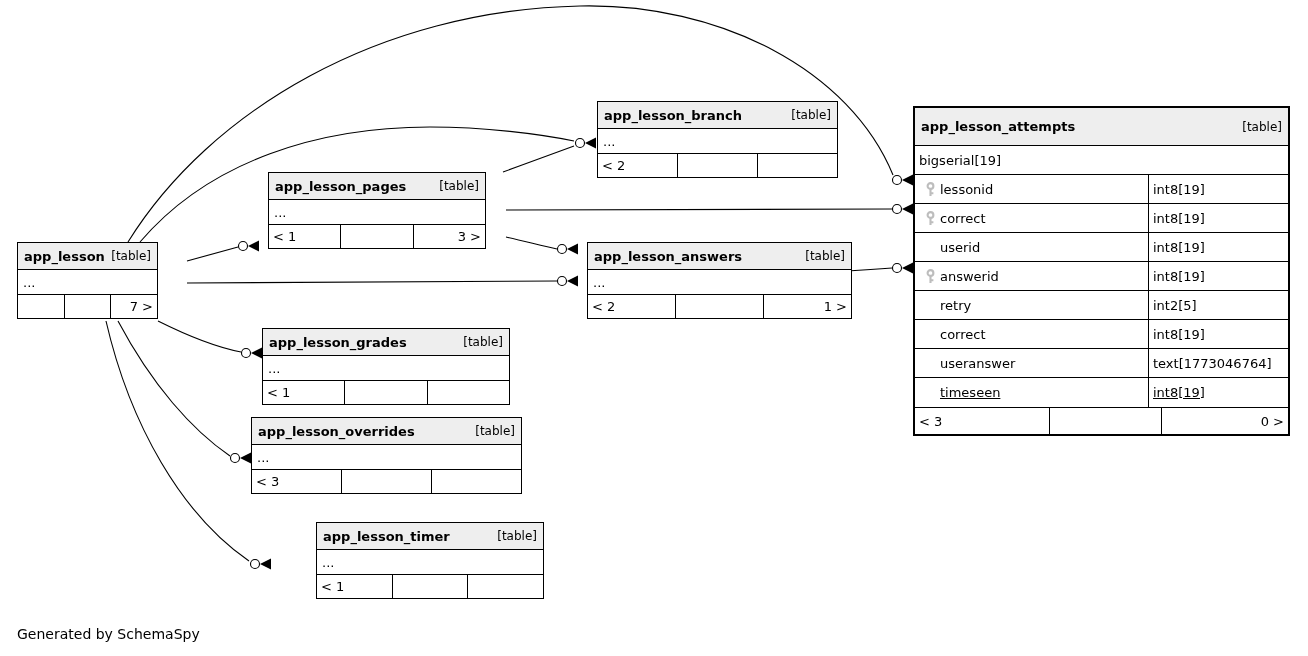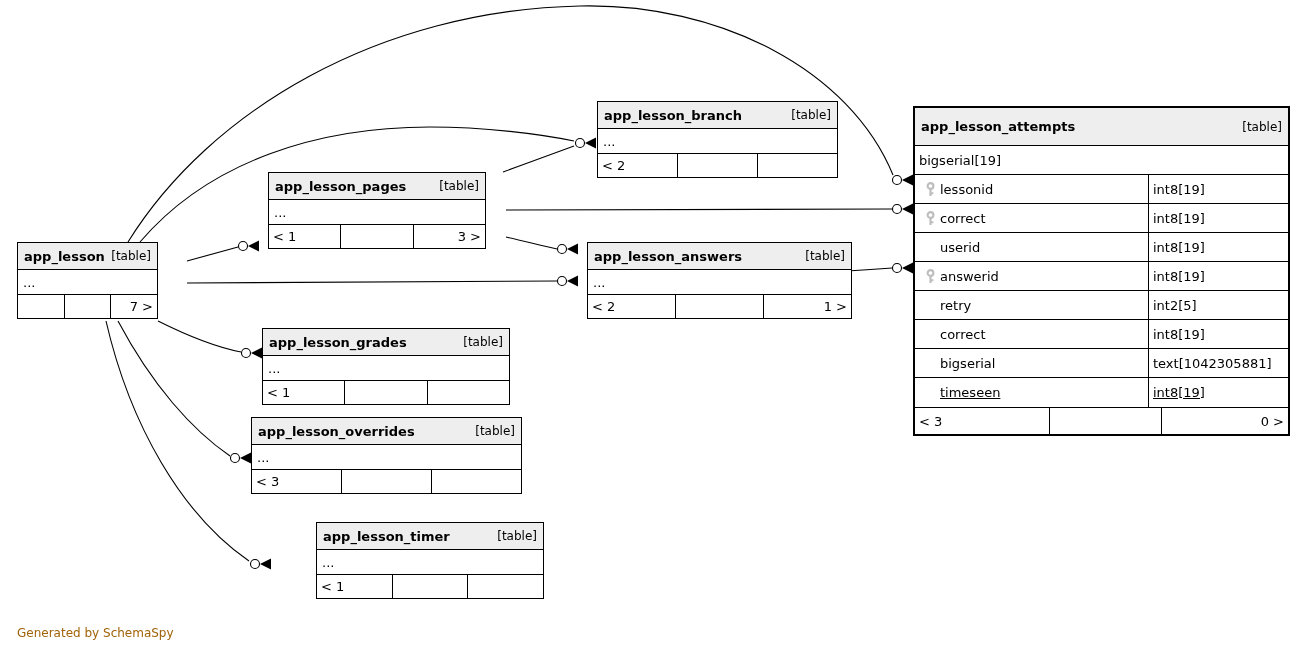--- a/index.html
+++ b/index.html
@@ -26,21 +26,21 @@
 
   .big .crow{display:flex;height:29px;border-bottom:1px solid #000;}
   .big .ncell{flex:0 0 234px;border-right:1px solid #000;display:flex;align-items:center;padding-left:5px;}
   .big .tcell{flex:1;display:flex;align-items:center;padding-left:4px;}
   .keyslot{width:20px;display:flex;align-items:center;justify-content:center;}
   .big .ftr{height:27px;}
   .big .ftr .f1{flex:0 0 134px;}
   .big .ftr .f2{flex:0 0 112px;}
   .big .ftr .f3{flex:1;}
 
-  .credit{position:absolute;left:17px;top:626px;font-size:12px;color:#a16207;}
+  .credit{position:absolute;left:17px;top:626px;font-size:14px;color:#000000;}
 </style>
 </head>
 <body>
 
 <div class="canvas">
 
   <svg class="edges" viewBox="0 0 1308 656">
     <path class="edge" d="M 128 242 C 210 110, 380 10, 580 6 C 720 3, 850 70, 893 175"></path>
     <path class="edge" d="M 140 242 C 210 160, 320 127, 430 127 C 485 127, 540 134, 574 141"></path>
     <path class="edge" d="M 503 172 C 528 163, 555 153, 574 146"></path>
@@ -275,23 +275,23 @@
       <div class="ncell">
         <span class="keyslot"></span>
         <span>correct</span>
       </div>
       <div class="tcell">int8[19]</div>
     </div>
 
     <div class="crow">
       <div class="ncell">
         <span class="keyslot"></span>
-        <span>bigserial</span>
-      </div>
-      <div class="tcell">text[1042305881]</div>
+        <span>useranswer</span>
+      </div>
+      <div class="tcell">text[1773046764]</div>
     </div>
 
     <div class="crow" style="border-bottom:none;text-decoration:underline;">
       <div class="ncell">
         <span class="keyslot"></span>
         <span>timeseen</span>
       </div>
       <div class="tcell">int8[19]</div>
     </div>
 

